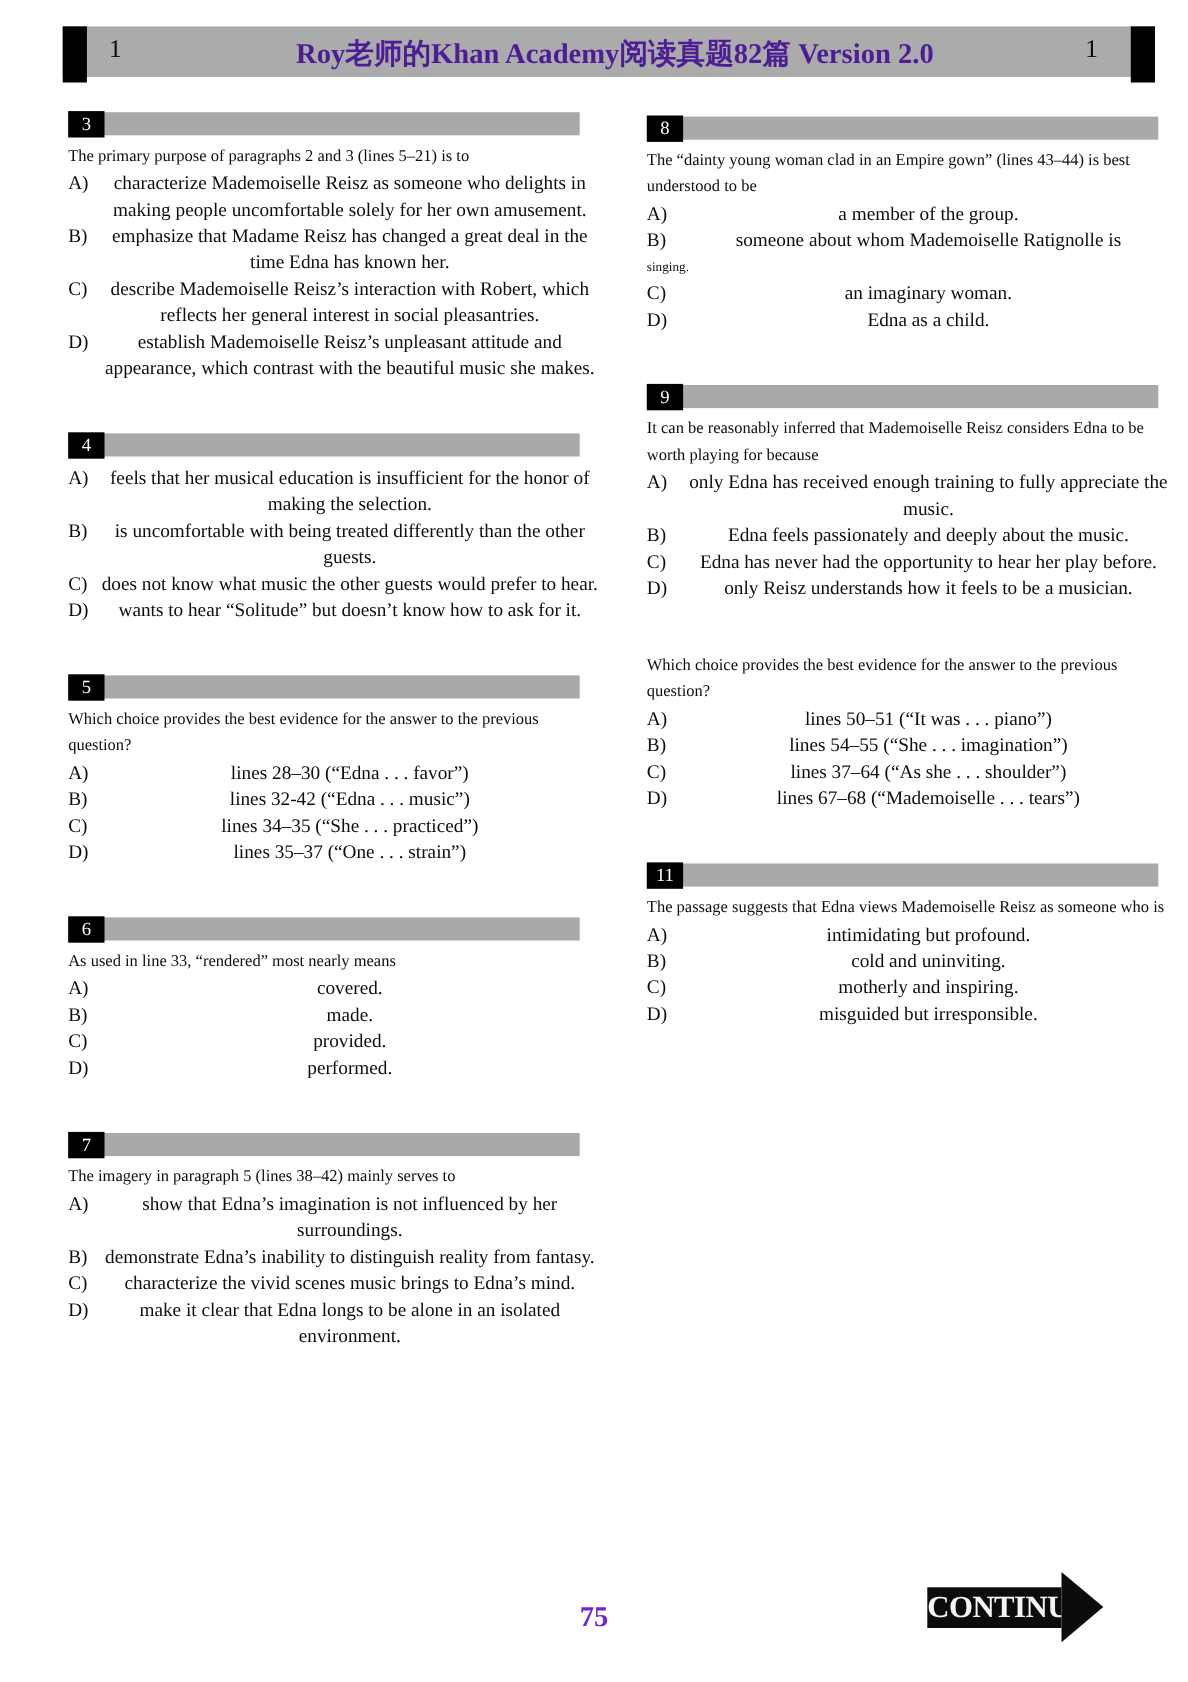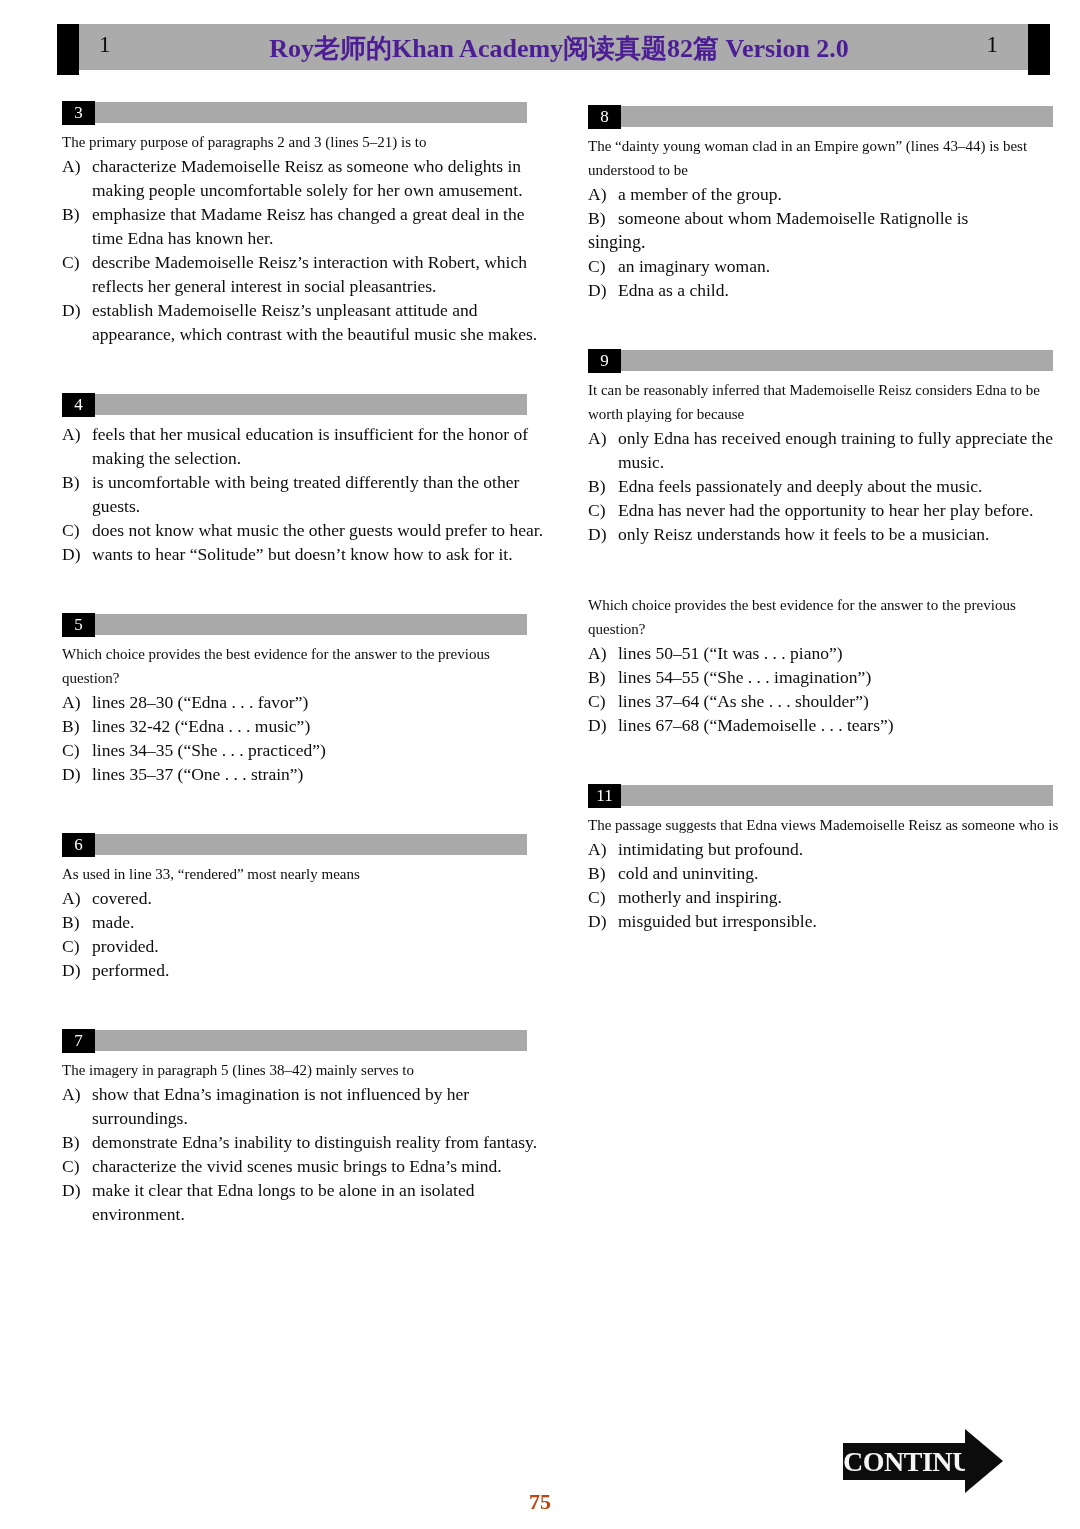--- a/index.html
+++ b/index.html
@@ -40,27 +40,27 @@
     background:#a9a9a9;
   }
   .q-num {
     position:absolute; left:0; top:0; min-width:33px; height:24px;
     padding:0 7px; background:#000; color:#fff;
     font-size:17px; line-height:23px; text-align:center;
   }
   .q-stem { font-size:15px; line-height:24px; color:#0d0d0d; }
   .option { display:flex; font-size:17.5px; line-height:24px; color:#0d0d0d; }
   .opt-letter { width:30px; flex:0 0 30px; }
-  .opt-text { flex:1; }
-  .opt-cont { font-size:18px; line-height:24px; color:#0d0d0d; }
+  .opt-text { flex:1;text-align:center; }
+  .opt-cont { font-size:12px; line-height:24px; color:#0d0d0d; }
 
   
   .page-num {
     position:absolute; left:0; right:0; top:1455px; text-align:center;
-    font-weight:bold; font-size:22px; color:#c2410c;margin-top:34px;
+    font-weight:bold; font-size:26px; color:#6d28d9;
   }
   .continue-arrow { position:absolute; left:843px; top:1429px; width:160px; height:64px; }
   .arrow-body {
     position:absolute; left:0; top:14px; width:122px; height:37px;
     background:#0c0c0c; color:#f5f5f5; text-align:center;
     font-weight:bold; font-size:28px; line-height:37px; letter-spacing:-0.5px;
   }
   .arrow-head {
     position:absolute; left:122px; top:0; width:0; height:0;
     border-left:38px solid #0c0c0c;

